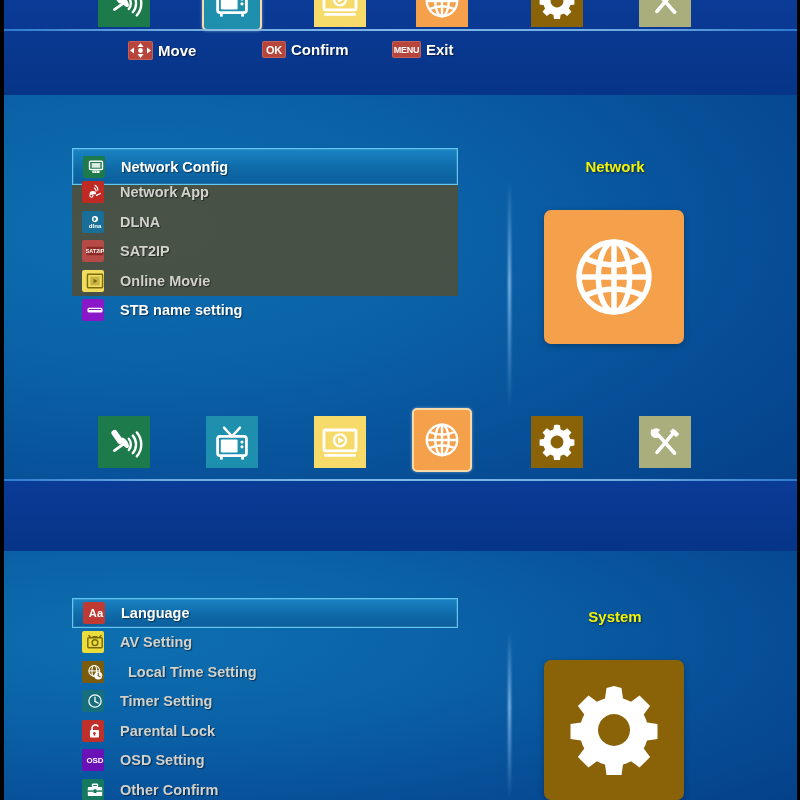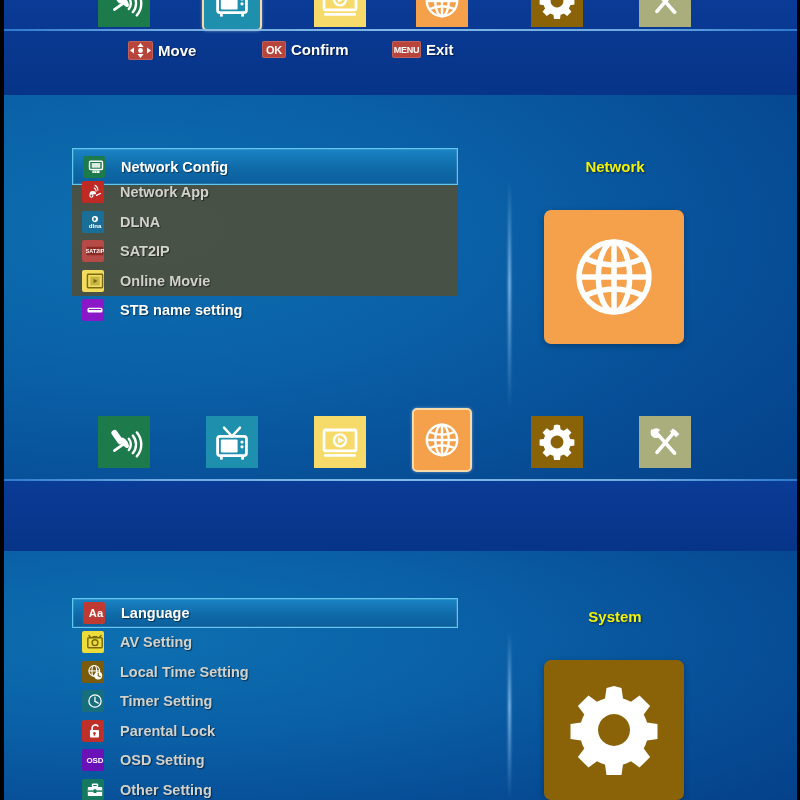--- a/index.html
+++ b/index.html
@@ -440,21 +440,21 @@
               <circle cx="50" cy="54" r="16" fill="none" stroke="#7a6a0a" stroke-width="8"></circle>
               <rect x="36" y="16" width="28" height="12" rx="3" fill="#7a6a0a"></rect>
               <g stroke="#7a6a0a" stroke-width="7" stroke-linecap="round">
                 <path d="M16 14 L26 24"></path>
                 <path d="M84 14 L74 24"></path>
               </g>
             </svg>
           </span>
           <span class="row-label">AV Setting</span>
         </div>
-        <div class="row" style="position: absolute; left: 0px; top: 59px; width: 386px; height: 29.5px;">
+        <div class="row" style="position: absolute; left: 0px; top: 59px; width: 386px; height: 29.5px; gap: 8px;">
           <span class="row-ico" style="background: rgb(122, 92, 12);">
             <svg width="18" height="18" viewBox="0 0 100 100">
               <g fill="none" stroke="#fff" stroke-width="6">
                 <circle cx="46" cy="44" r="30"></circle>
                 <ellipse cx="46" cy="44" rx="13" ry="30"></ellipse>
                 <line x1="16" y1="44" x2="76" y2="44"></line>
               </g>
               <circle cx="68" cy="70" r="22" fill="#fff"></circle>
               <g stroke="#7a5c0c" stroke-width="6" stroke-linecap="round">
                 <path d="M68 56 L68 70"></path>
@@ -497,21 +497,21 @@
         </div>
         <div class="row" style="position: absolute; left: 0px; top: 177px; width: 386px; height: 29.5px;">
           <span class="row-ico" style="background: rgb(20, 121, 94);">
             <svg width="18" height="18" viewBox="0 0 100 100">
               <rect x="10" y="34" width="80" height="50" rx="5" fill="#fff"></rect>
               <rect x="36" y="18" width="28" height="14" rx="4" fill="none" stroke="#fff" stroke-width="8"></rect>
               <rect x="10" y="52" width="80" height="8" fill="#14795e"></rect>
               <rect x="42" y="46" width="16" height="20" rx="2" fill="#14795e"></rect>
             </svg>
           </span>
-          <span class="row-label">Other Setting</span>
+          <span class="row-label">Other Confirm</span>
         </div>
       </div>
   </div>
 
   <div class="preview" style="left:510px;top:600px;width:210px;height:200px;">
     <div class="preview-title" style="top:8px;">System</div>
     <div class="preview-tile" style="left:34px;top:60px;width:140px;height:140px;background:#8a6308;">
       <svg width="100" height="100" viewBox="0 0 100 100">
         <path fill="#fff" d="M50 6 l7.5 2 1.5 10.5 a33 33 0 0 1 8 3.3 l8.5-6.4 10.6 10.6 -6.4 8.5 a33 33 0 0 1 3.3 8 l10.5 1.5 0 15 -10.5 1.5 a33 33 0 0 1 -3.3 8 l6.4 8.5 -10.6 10.6 -8.5-6.4 a33 33 0 0 1 -8 3.3 l-1.5 10.5 -15 0 -1.5-10.5 a33 33 0 0 1 -8-3.3 l-8.5 6.4 -10.6-10.6 6.4-8.5 a33 33 0 0 1 -3.3-8 l-10.5-1.5 0-15 10.5-1.5 a33 33 0 0 1 3.3-8 l-6.4-8.5 10.6-10.6 8.5 6.4 a33 33 0 0 1 8-3.3 l1.5-10.5 z M50 34 a16 16 0 1 0 0.01 0 z"></path>
       </svg>

